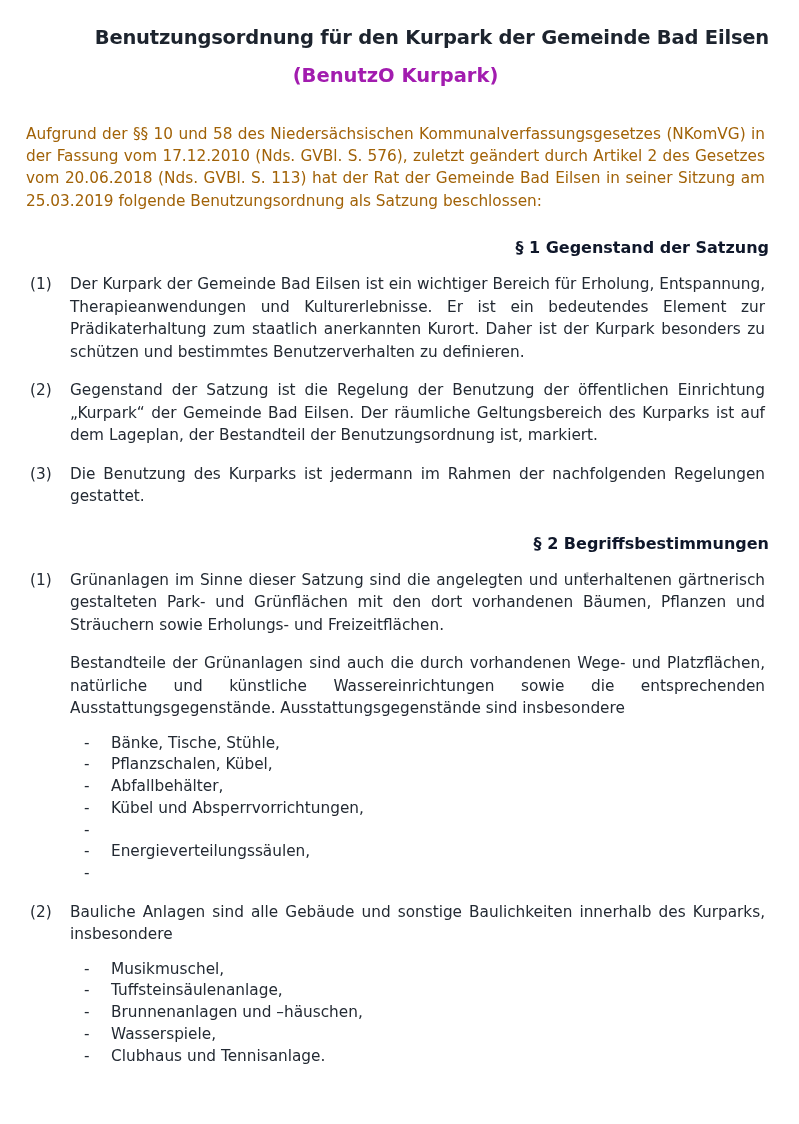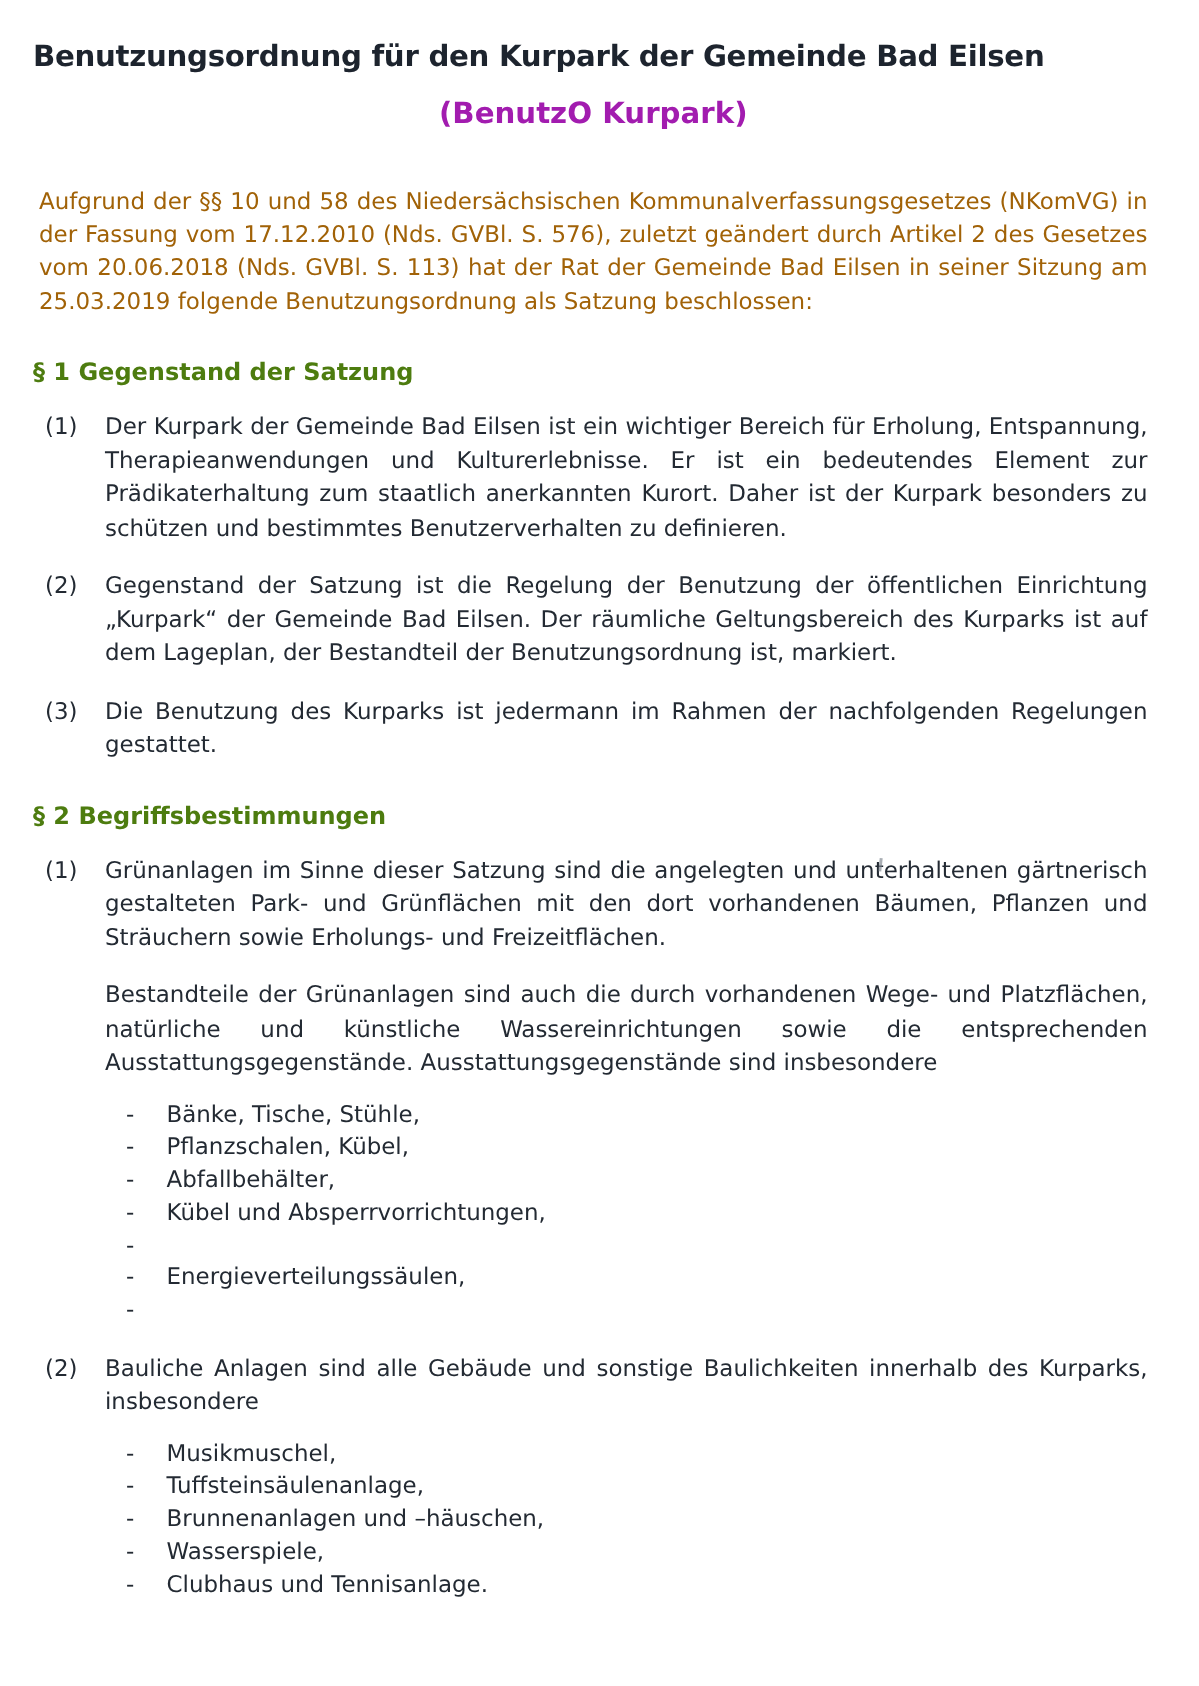--- a/index.html
+++ b/index.html
@@ -16,21 +16,21 @@
     overflow: hidden;
   }
   .page {
     width: 799px;
     height: 1124px;
     box-sizing: border-box;
     padding: 22px 30px 0 22px;
     position: relative;
   }
   .doc-title {
-    text-align: left;
+    text-align: right;
     font-weight: bold;
     font-size: 19.5px;
     letter-spacing: -0.2px;
     line-height: 1.0;
     color: #1d242e;
     margin: 6px 0 0 0;
   }
   .doc-subtitle {
     text-align: center;
     font-weight: bold;
@@ -40,25 +40,25 @@
   }
   .intro {
     margin: 36px 4px 0 4px;
     font-size: 15.3px;
     line-height: 1.47;
     text-align: justify;
     text-justify: inter-word;
     color: #a16207;
   }
   .section-heading {
-    text-align: left;
+    text-align: right;
     font-weight: bold;
     font-size: 16px;
     margin: 26px 0 0 0;
-    color: #4d7c0f;
+    color: #0f172a;
   }
   .para {
     display: flex;
     margin: 16px 4px 0 4px;
     font-size: 15.3px;
     line-height: 1.47;
     color: #232a33;
   }
   .para .num {
     width: 44px;

